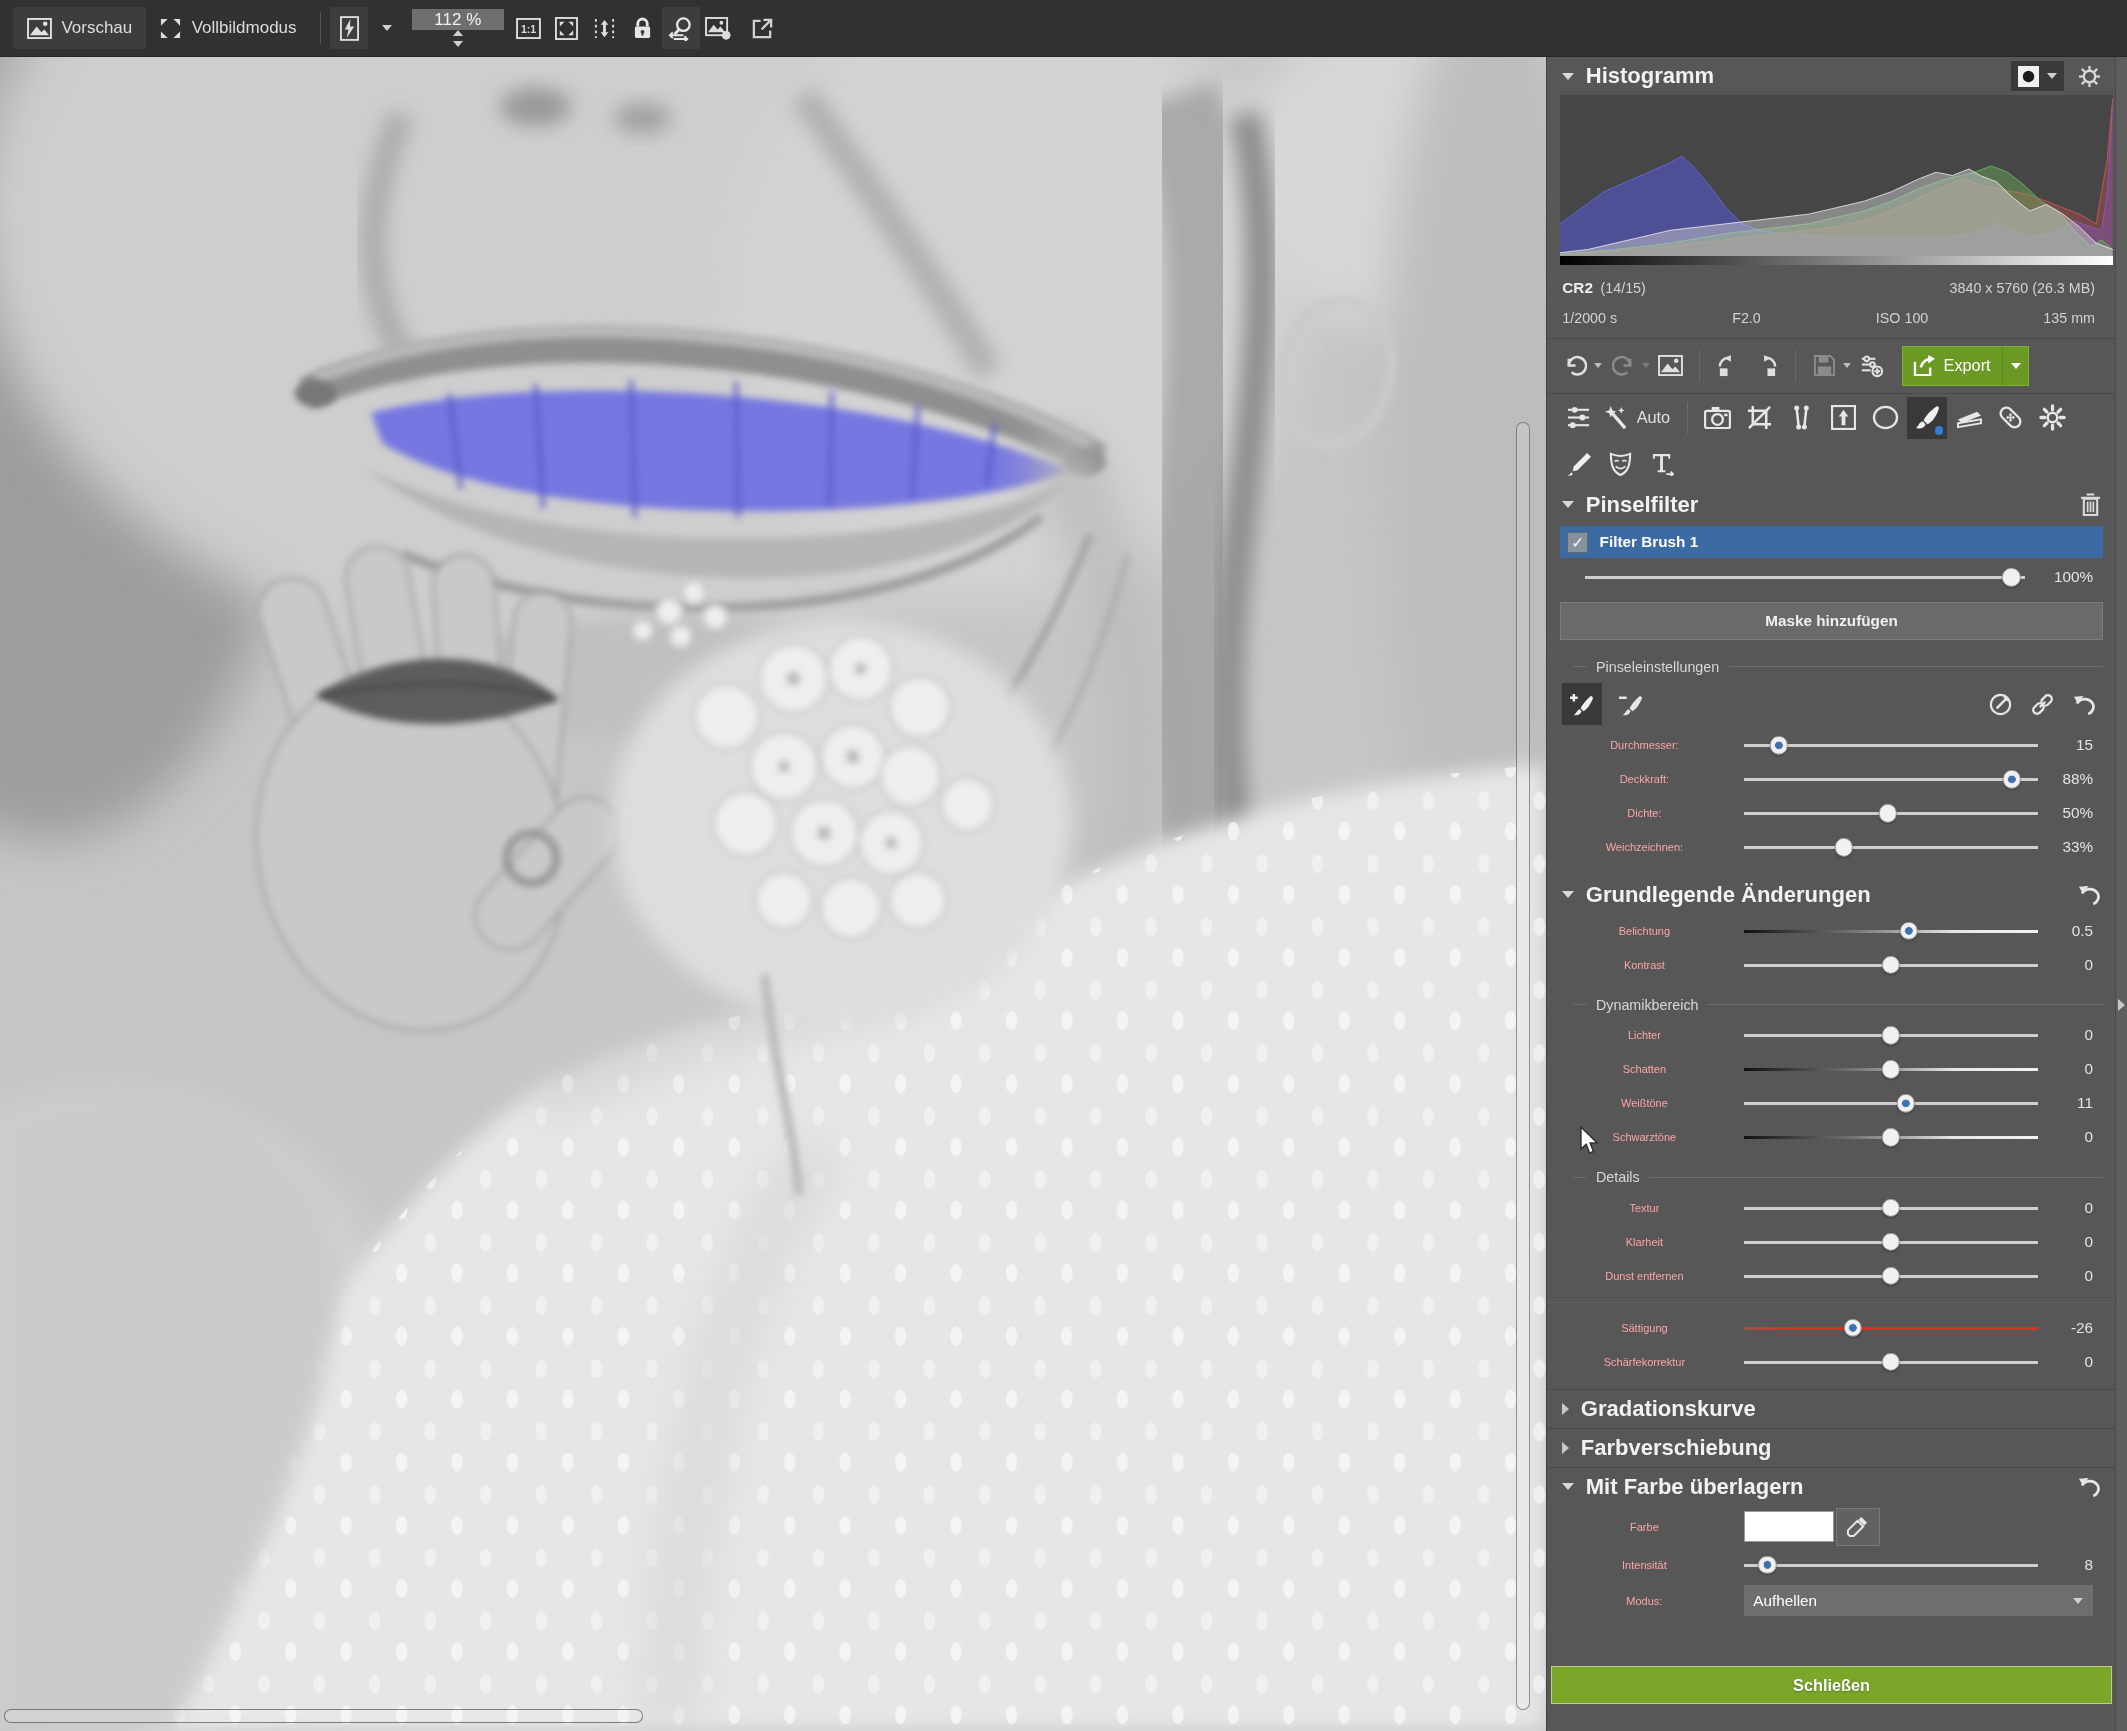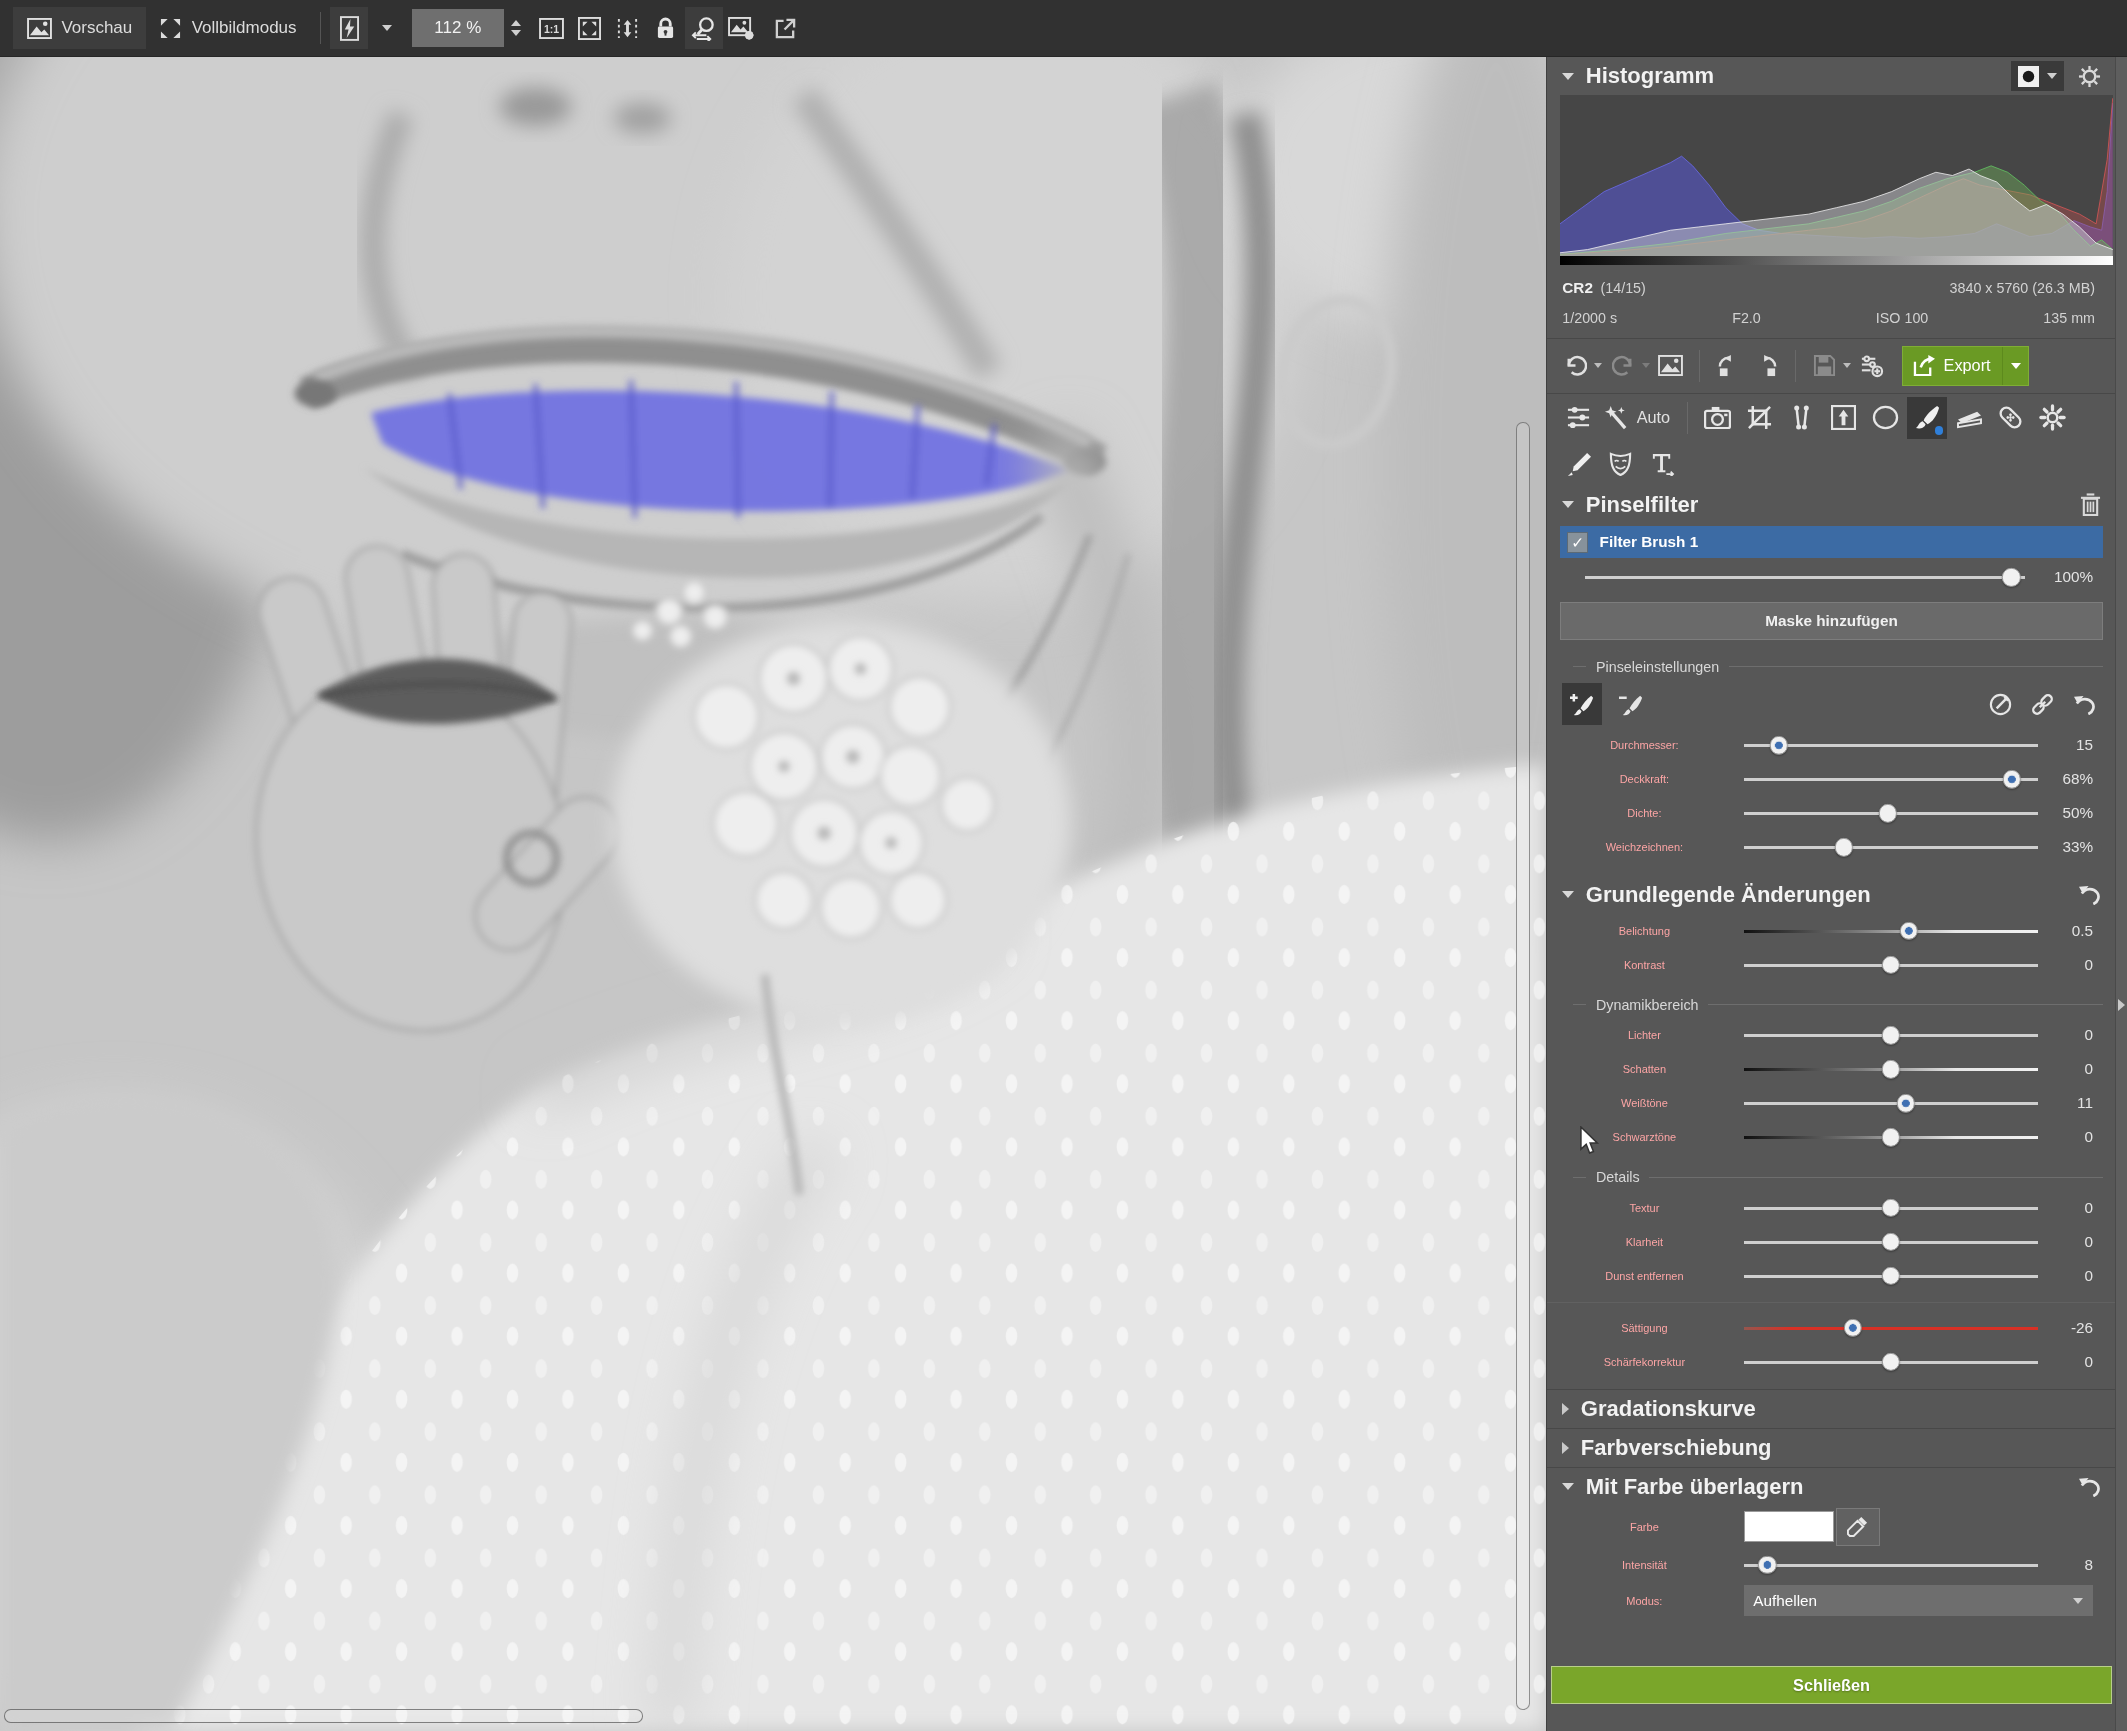--- a/index.html
+++ b/index.html
@@ -8,21 +8,21 @@
   svg{display:block}
   
   .topbar{position:absolute;left:0;top:0;width:2128px;height:57px;background:#313131;
           display:flex;align-items:center;padding:0 13.4px;box-sizing:border-box;border-bottom:1px solid #262626;}
   .tb-btn{display:flex;align-items:center;gap:9.6px;height:42px;padding:0 13.4px;color:#dcdcdc;font-size:17px;}
   .tb-btn.on{background:#3d3d3d;}
   .tb-ico{display:flex;align-items:center;justify-content:center;width:38px;height:42px;color:#dcdcdc;}
   .tb-ico.on{background:#3d3d3d;}
   .tb-sep{width:1px;height:32.5px;background:#555;margin:0 9.6px;}
   .caret{width:0;height:0;border-left:5.7px solid transparent;border-right:5.7px solid transparent;border-top:6.7px solid #cfcfcf;}
-  .zoombox{display:flex;align-items:center;height:38px;margin:0 5.7px;}
+  .zoombox{display:flex;align-items:center;height:38px;margin:0 5.7px;flex-direction:column;}
   .zoomval{width:92px;height:38px;background:#6f6f6f;color:#f2f2f2;font-size:17px;
            display:flex;align-items:center;justify-content:center;}
   .spin{display:flex;flex-direction:column;justify-content:center;gap:4.8px;padding:0 6.7px;}
   .spin b{width:0;height:0;border-left:5.7px solid transparent;border-right:5.7px solid transparent;}
   .spin .up{border-bottom:6.7px solid #cfcfcf;} .spin .dn{border-top:6.7px solid #cfcfcf;}
   .tabs{margin-left:auto;display:flex;align-items:center;gap:7.6px;}
   .tab{font-size:19px;color:#b5b5b5;padding:0 19px;height:38px;display:flex;align-items:center;}
   .tab.active{background:#bf3228;color:#fff;font-weight:bold;}
   
   .canvas{position:absolute;left:0;top:57px;width:1546px;height:1674px;background:#c6c6c6;overflow:hidden;}
@@ -682,21 +682,21 @@
             <div class="sthumb blue" style="left: 12%;"></div>
           </div>
           <div class="svalue">15</div>
         </div>
         <div class="srow">
           <div class="slabel">Deckkraft:</div>
           <div class="strack">
             <div class="sline"></div>
             <div class="sthumb blue" style="left: 91%;"></div>
           </div>
-          <div class="svalue">68%</div>
+          <div class="svalue">88%</div>
         </div>
         <div class="srow">
           <div class="slabel">Dichte:</div>
           <div class="strack">
             <div class="sline"></div>
             <div class="sthumb" style="left: 49%;"></div>
           </div>
           <div class="svalue">50%</div>
         </div>
         <div class="srow">

